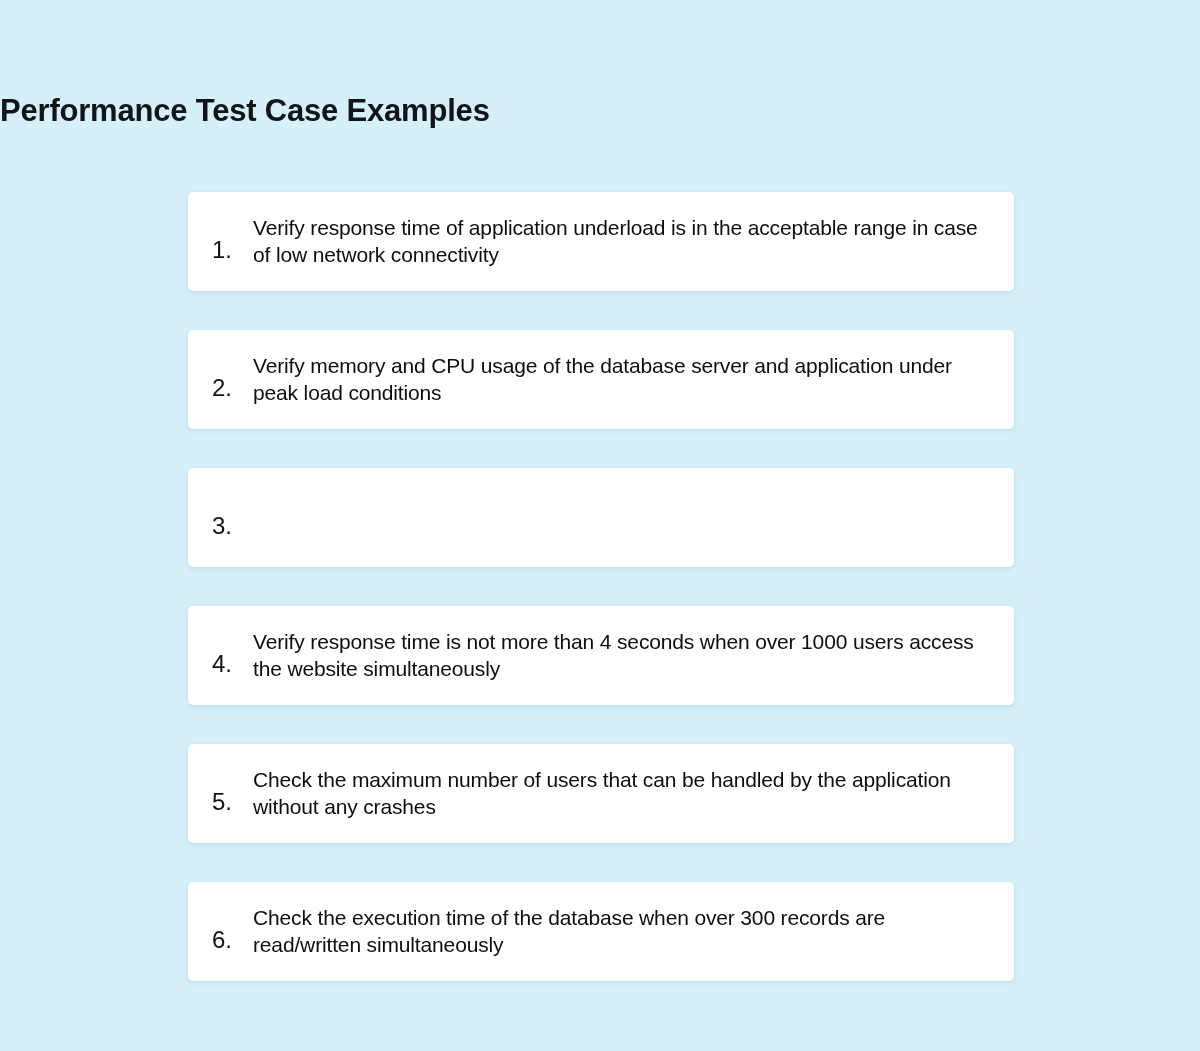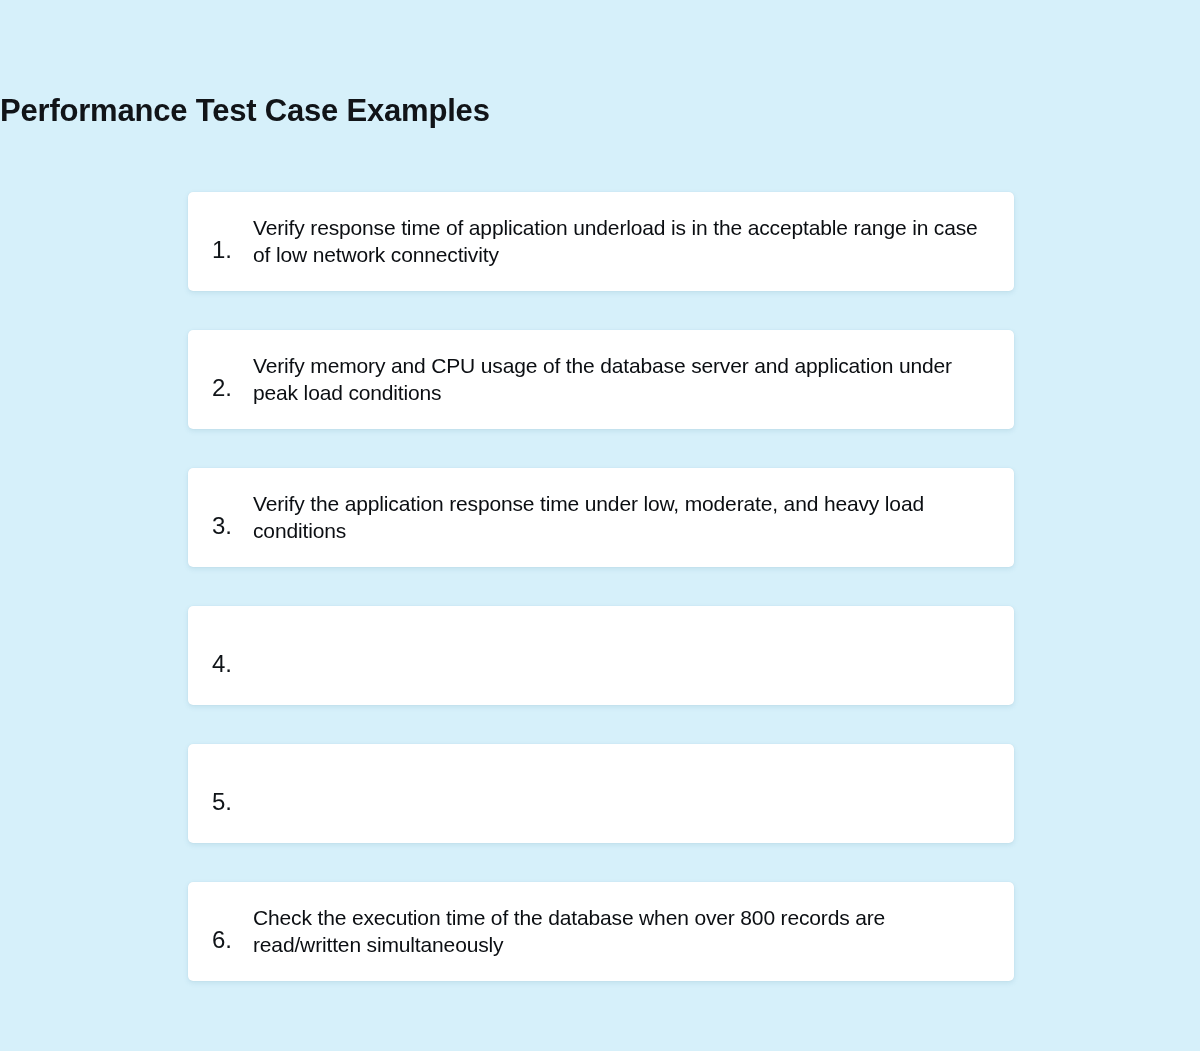--- a/index.html
+++ b/index.html
@@ -98,30 +98,31 @@
       <span class="card-text">Verify response time of application underload is in the acceptable range in case of low network connectivity</span>
     </div>
 
     <div class="card">
       <span class="card-number">2.</span>
       <span class="card-text">Verify memory and CPU usage of the database server and application under peak load conditions</span>
     </div>
 
     <div class="card">
       <span class="card-number">3.</span>
-      <span class="card-text">Verify the application response time under low, moderate, and heavy load conditions</span>
     </div>
 
     <div class="card">
       <span class="card-number">4.</span>
+      <span class="card-text">Verify response time is not more than 4 seconds when over 1000 users access the website simultaneously</span>
     </div>
 
     <div class="card">
       <span class="card-number">5.</span>
+      <span class="card-text">Check the maximum number of users that can be handled by the application without any crashes</span>
     </div>
 
     <div class="card">
       <span class="card-number">6.</span>
-      <span class="card-text">Check the execution time of the database when over 800 records are read/written simultaneously</span>
+      <span class="card-text">Check the execution time of the database when over 300 records are read/written simultaneously</span>
     </div>
 
   </div>
 </div>
 
 </body></html>

